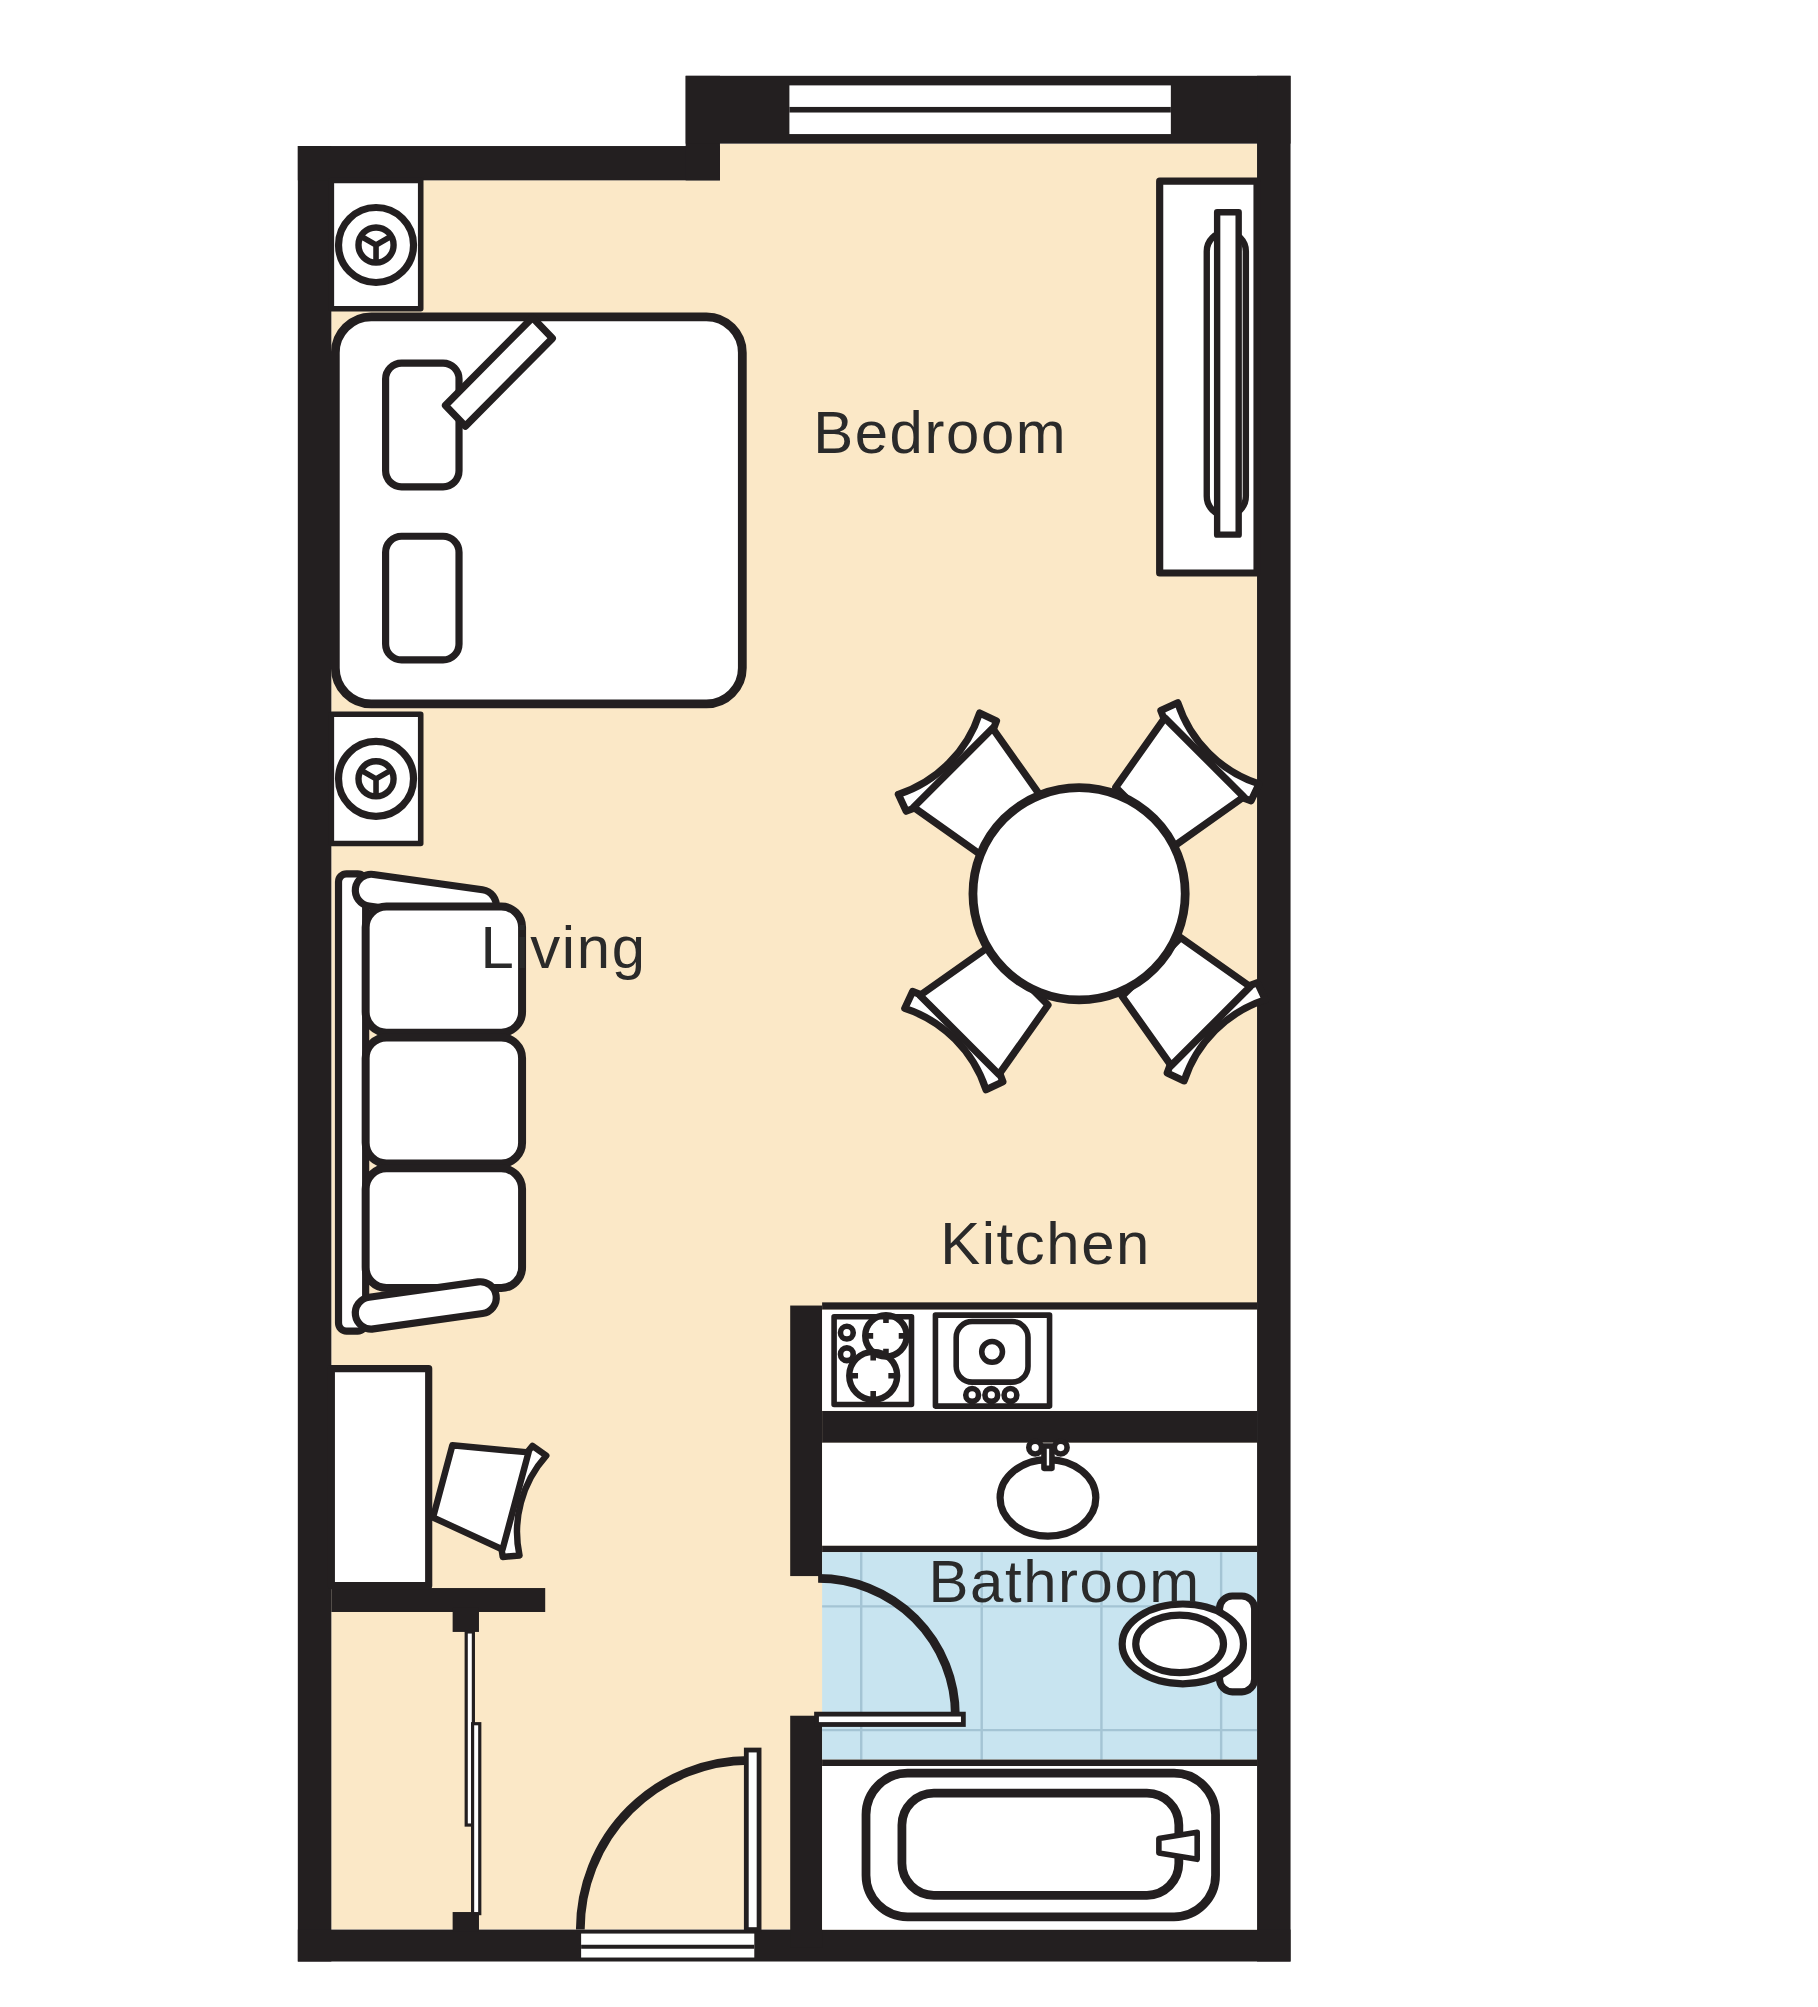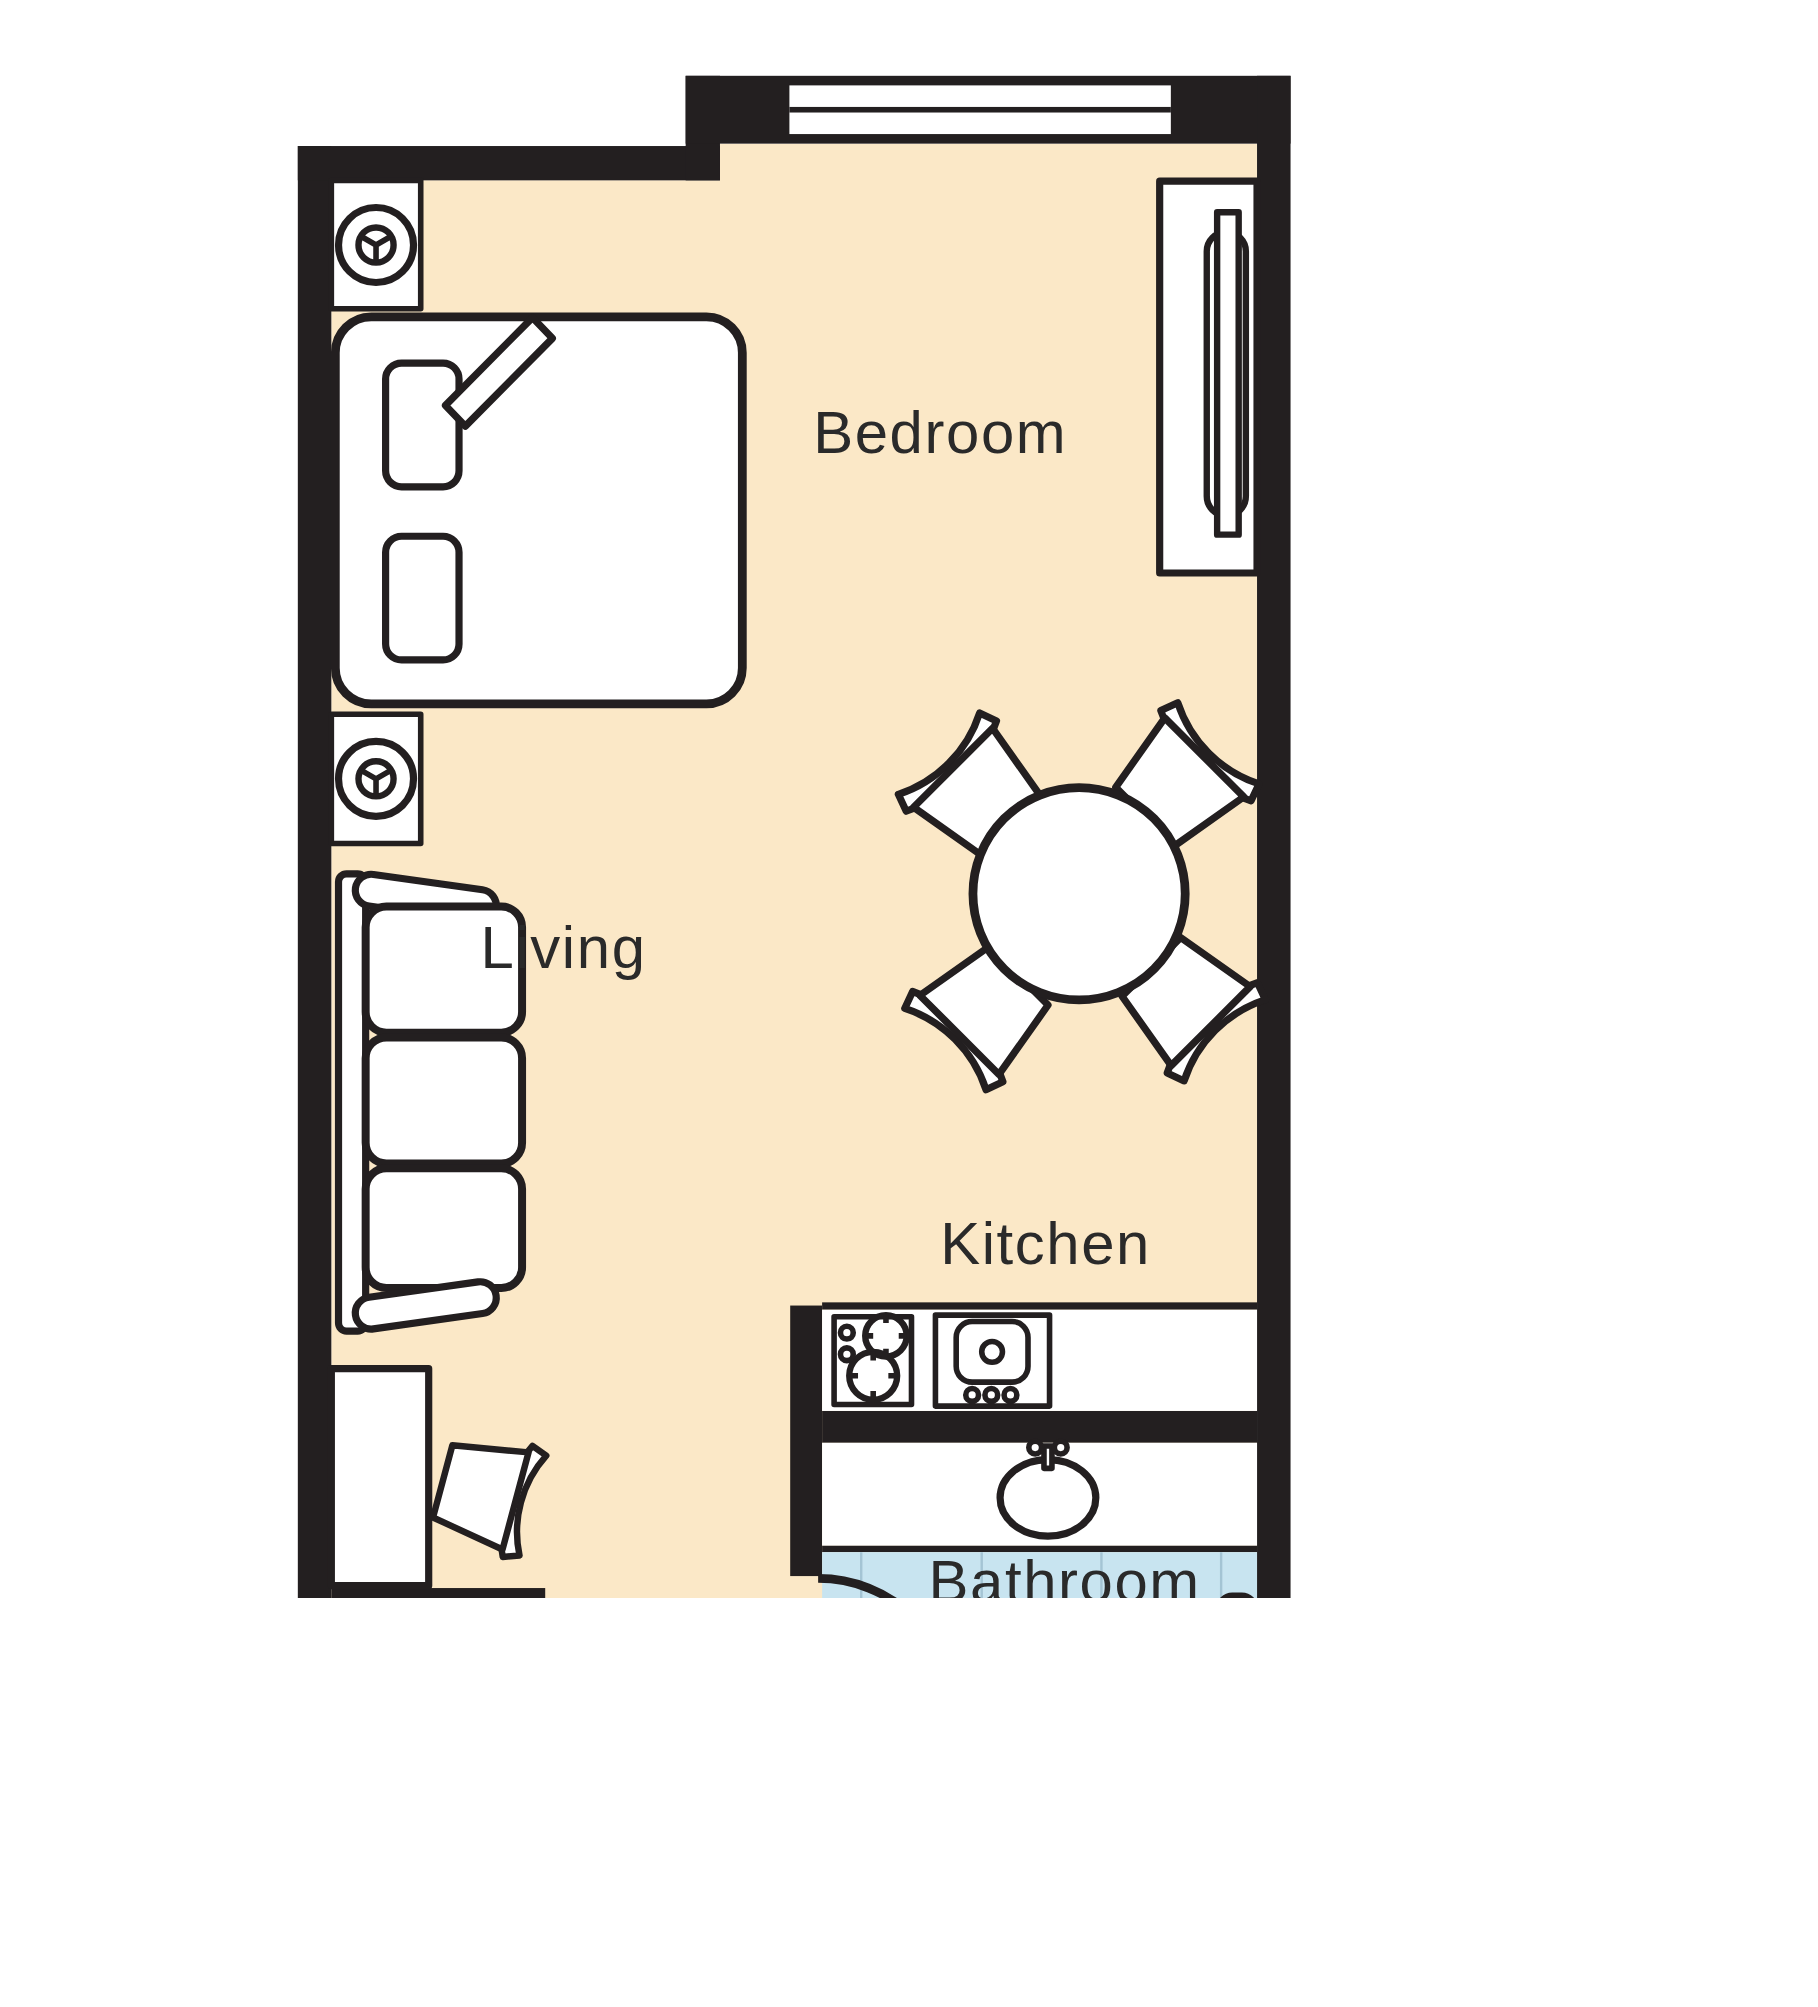--- a/index.html
+++ b/index.html
@@ -1,20 +1,20 @@
 <!DOCTYPE html>
 <html style="--wall: #231F20; --ink: #231F20; --floor: #FBE8C7; --tile: #C8E4F0; --tile_grid: #A4C4D4; --label: #2A2A2A; --paper: #FFFFFF;font-size:12.8px"><head>
 <meta charset="utf-8">
 <style>
   :root{
     --wall:#231F20; --ink:#231F20; --floor:#FBE8C7; --tile:#C8E4F0;
     --tile_grid:#A4C4D4; --label:#2A2A2A; --paper:#FFFFFF;
   }
   html,body{margin:0;padding:0;background:var(--paper);}
-  .stage{width:1819px;height:1598px;position:relative;background:var(--paper);}
+  .stage{width:1819px;height:2007px;position:relative;background:var(--paper);}
   svg{display:block}
   .wall{fill:var(--wall);stroke:none;}
   .floor{fill:var(--floor);stroke:none;}
   .white{fill:#FFFFFF;stroke:none;}
   .tile{fill:var(--tile);stroke:none;}
   .grid{stroke:var(--tile_grid);stroke-width:3;}
   .furn{fill:#FFFFFF;stroke:var(--ink);stroke-width:10;stroke-linejoin:round;}
   .furn-thin{fill:#FFFFFF;stroke:var(--ink);stroke-width:7;stroke-linejoin:round;}
   .line{stroke:var(--ink);fill:none;}
   .swing{stroke:var(--ink);stroke-width:11;fill:none;}

